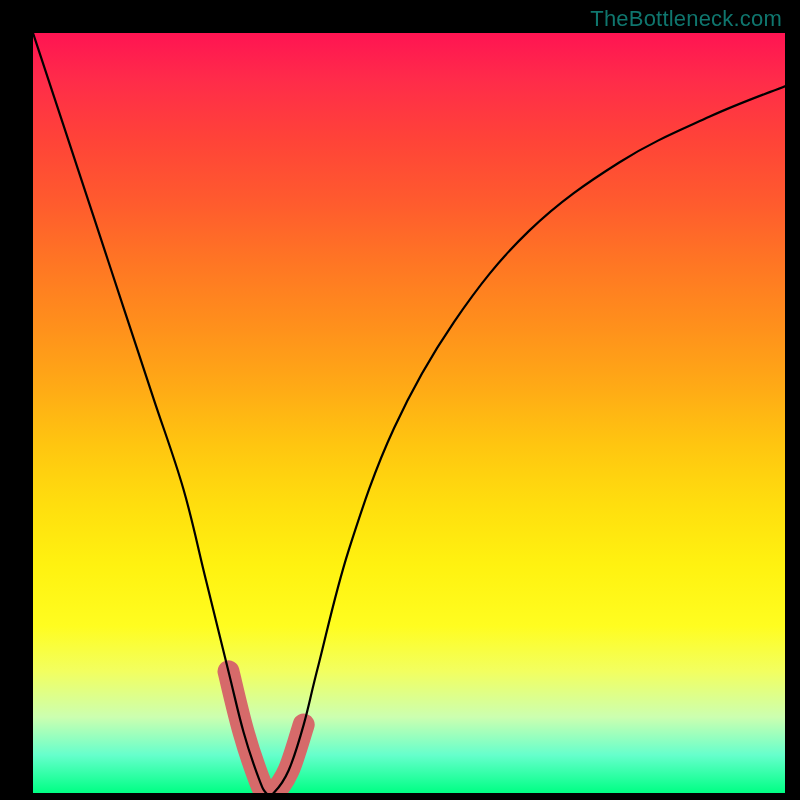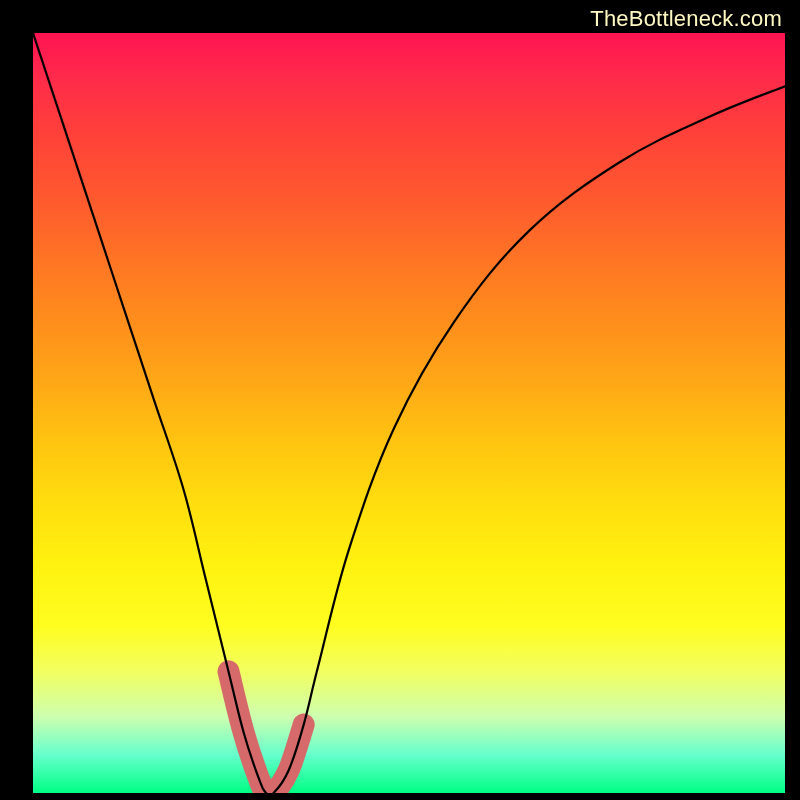--- a/index.html
+++ b/index.html
@@ -8,21 +8,21 @@
     width: 800px;
     height: 800px;
     background: #000;
     position: relative;
     font-family: Arial, sans-serif;
   }
   .watermark {
     position: absolute;
     top: 6px;
     right: 18px;
-    color: #fef9c3;
+    color: #0f766e;
     font-size: 22px;
     font-weight: 400;
     z-index: 10;
     letter-spacing: 0.2px;
   }
   .plot-area {
     position: absolute;
     left: 33px;
     top: 33px;
     width: 752px;

